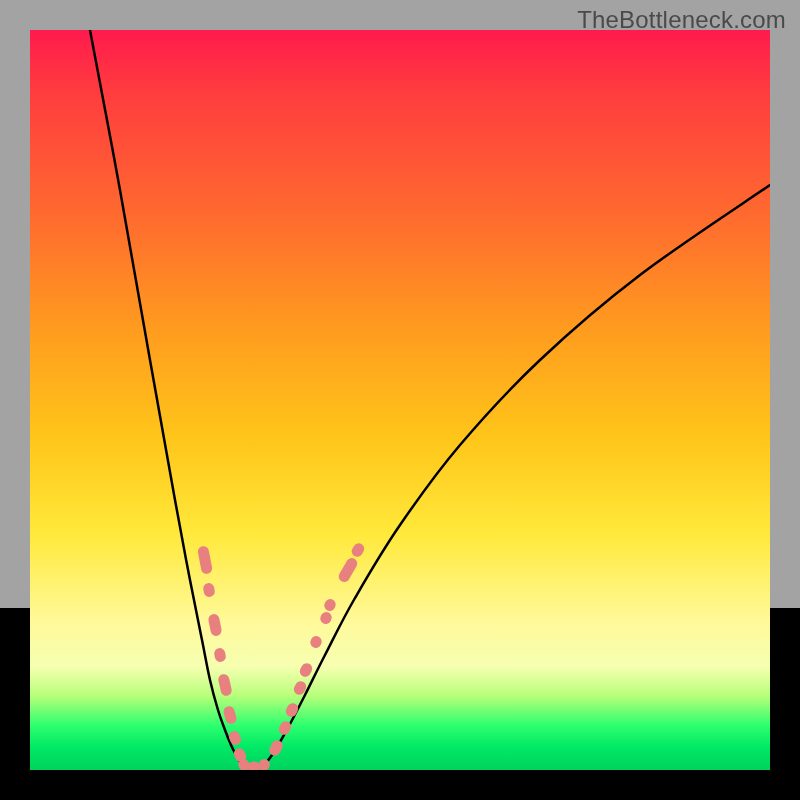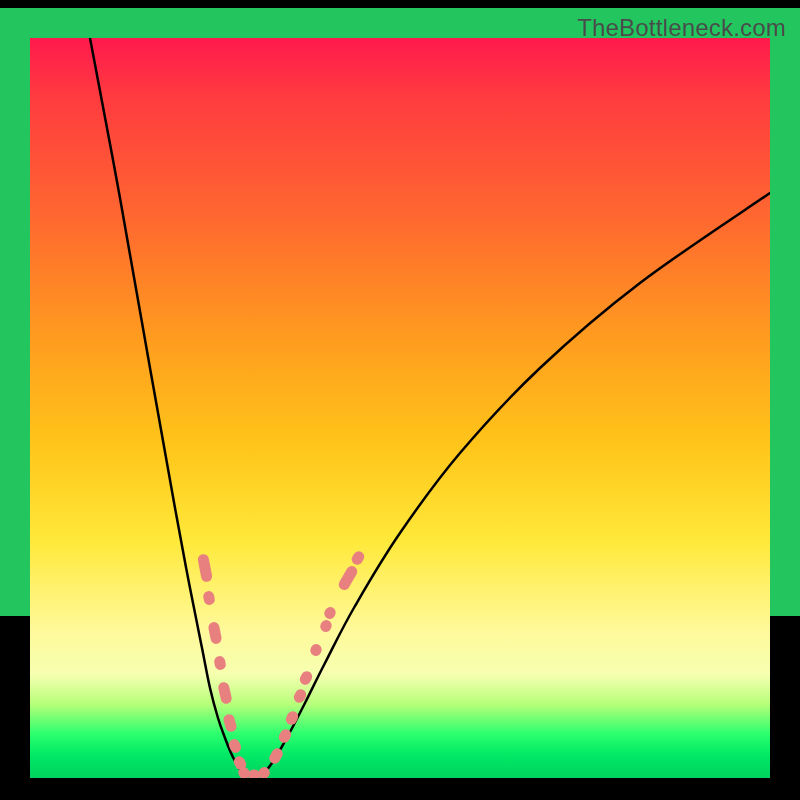--- a/index.html
+++ b/index.html
@@ -7,24 +7,24 @@
     padding: 0;
     width: 800px;
     height: 800px;
     overflow: hidden;
     background: #000;
     font-family: Arial, Helvetica, sans-serif;
   }
   .frame {
     position: absolute;
     left: 0;
-    top: 8px;
+    top: 0;
     width: 800px;
     height: 608px;
-    background: #22c55e;
+    background: #a3a3a3;
   }
   .plot {
     position: absolute;
     left: 30px;
     top: 30px;
     width: 740px;
     height: 740px;
     
     background: linear-gradient(to bottom,
       #ff1a4d 0%,

